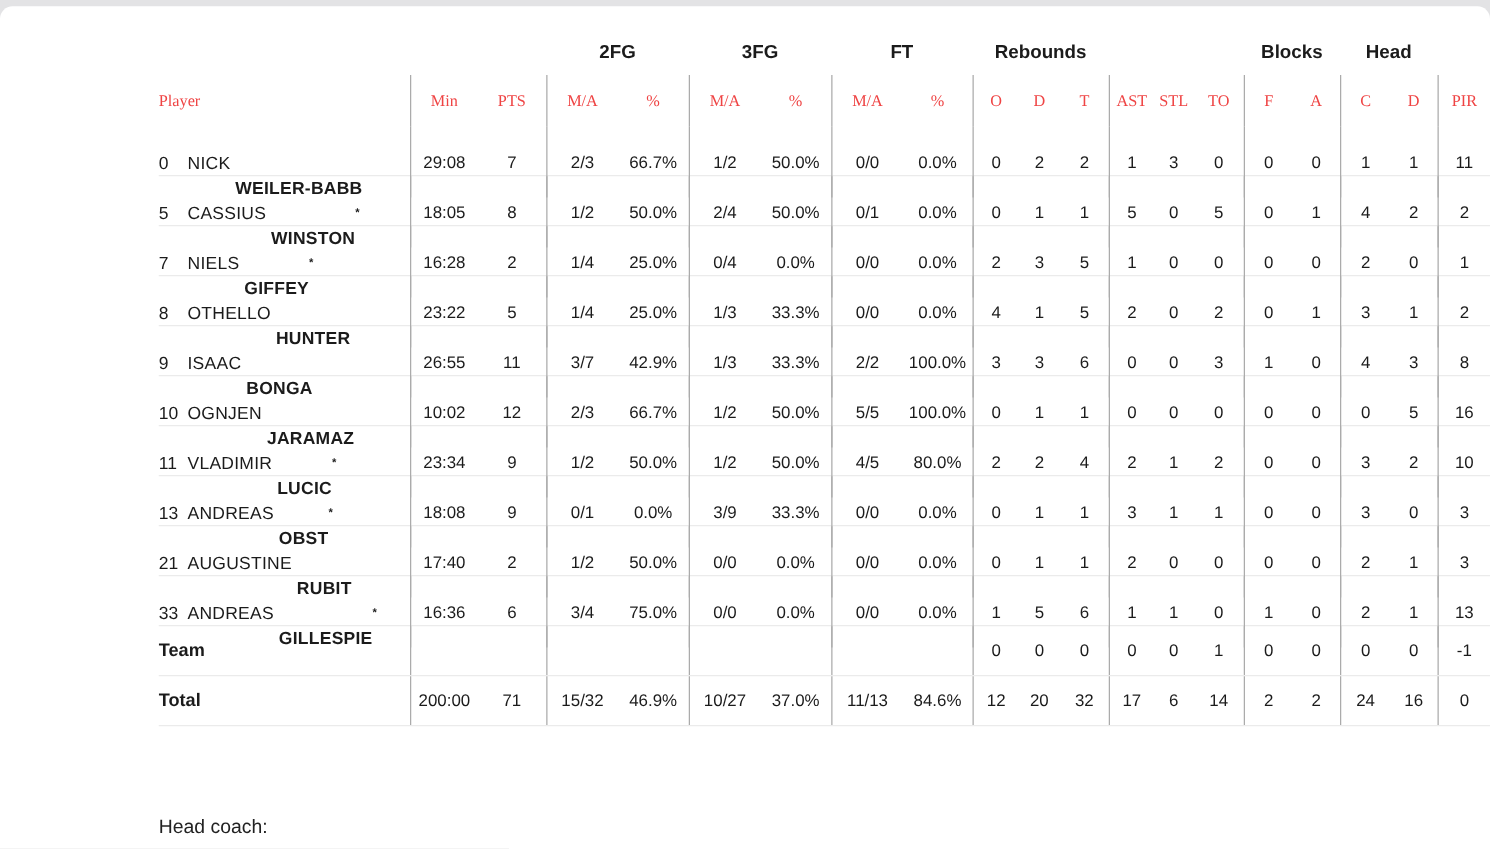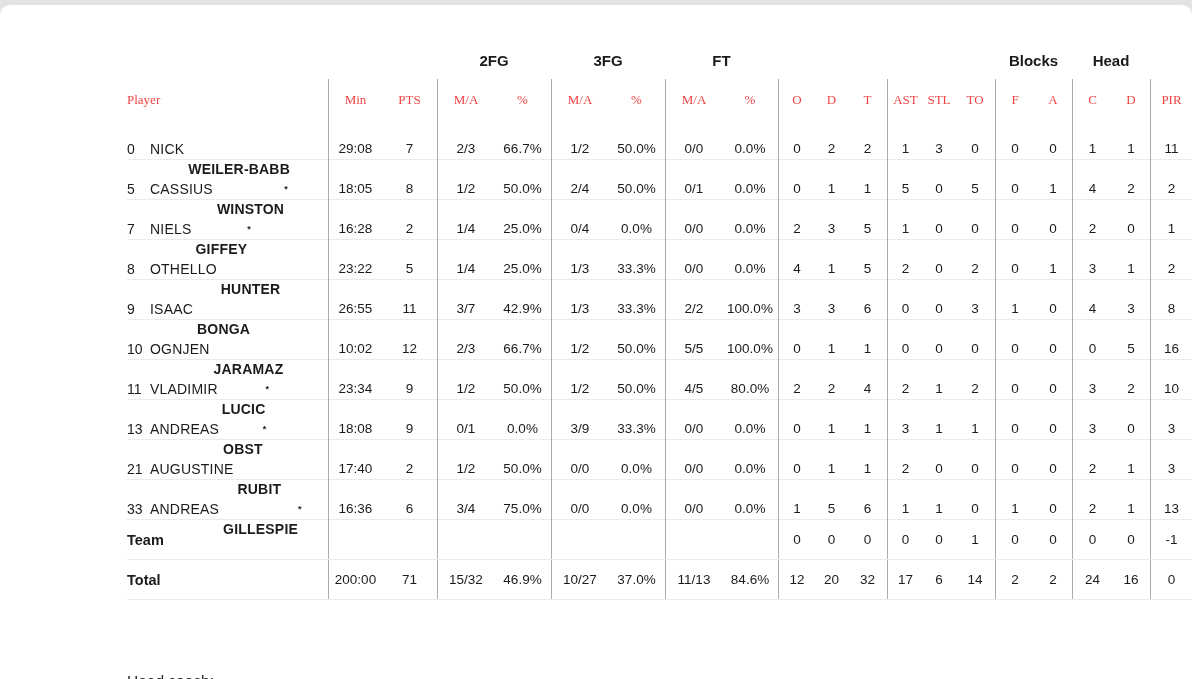--- a/index.html
+++ b/index.html
@@ -11,21 +11,21 @@
   }
   .card {
     background: #ffffff;
     border-radius: 10px 10px 0 0;
     margin-top: 5px;
     height: 674px;
     width: 1192px;
   }
   .table-wrap {
     padding-left: 127px;
-    padding-top: 37px;
+    padding-top: 18px;
     --cols: 201px 54px 55px 57px 57px 57px 57px 57px 56px 37px 33px 39px 36px 32px 40px 39px 38px 40px 38px 42px;
   }
   .grid-row { display: grid; grid-template-columns: var(--cols); width: 1065px; }
   .group-row { height: 37px; }
   .gcell {
     display: flex; align-items: center; justify-content: center;
     font-size: 15px; font-weight: 700; color: #1b1b1b;
   }
   .sub-row { height: 41px; }
   .hcell, .cell {
@@ -51,20 +51,21 @@
 </head>
 <body>
 
 <div class="card">
   <div class="table-wrap">
 
     <div class="grid-row group-row">
       <div class="gcell" style="grid-column:4/6">2FG</div>
       <div class="gcell" style="grid-column:6/8">3FG</div>
       <div class="gcell" style="grid-column:8/10">FT</div>
+      <div class="gcell" style="grid-column:10/13">Rebounds</div>
       <div class="gcell" style="grid-column:16/18">Blocks</div>
       <div class="gcell" style="grid-column:18/20">Head</div>
     </div>
 
     <div class="grid-row sub-row" id="subheader-row">
         <div class="hcell player-col">Player</div>
         <div class="hcell vl">Min</div>
         <div class="hcell">PTS</div>
         <div class="hcell vl">M/A</div>
         <div class="hcell">%</div>

